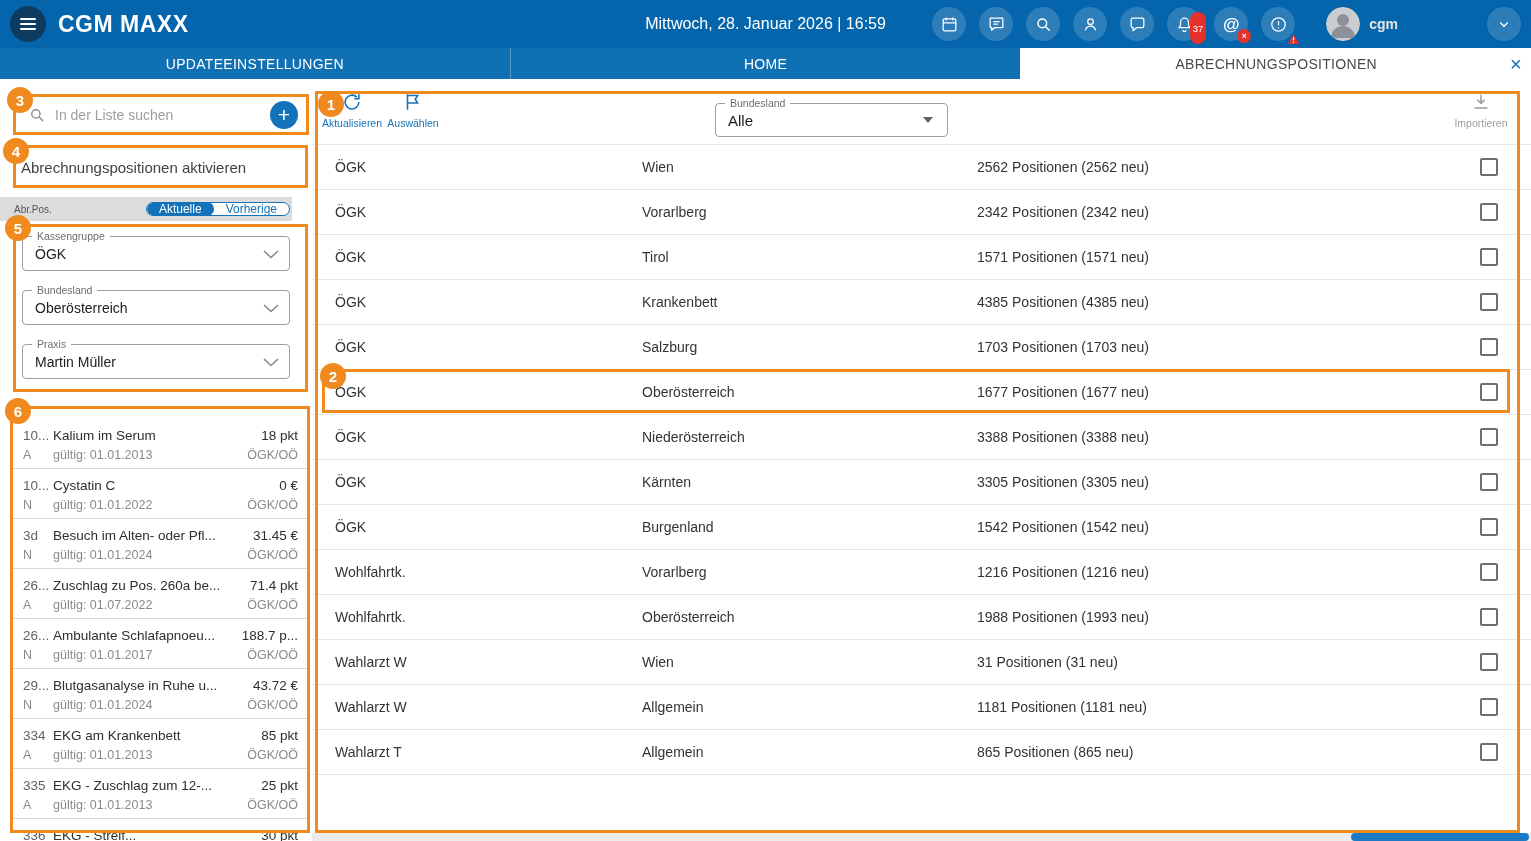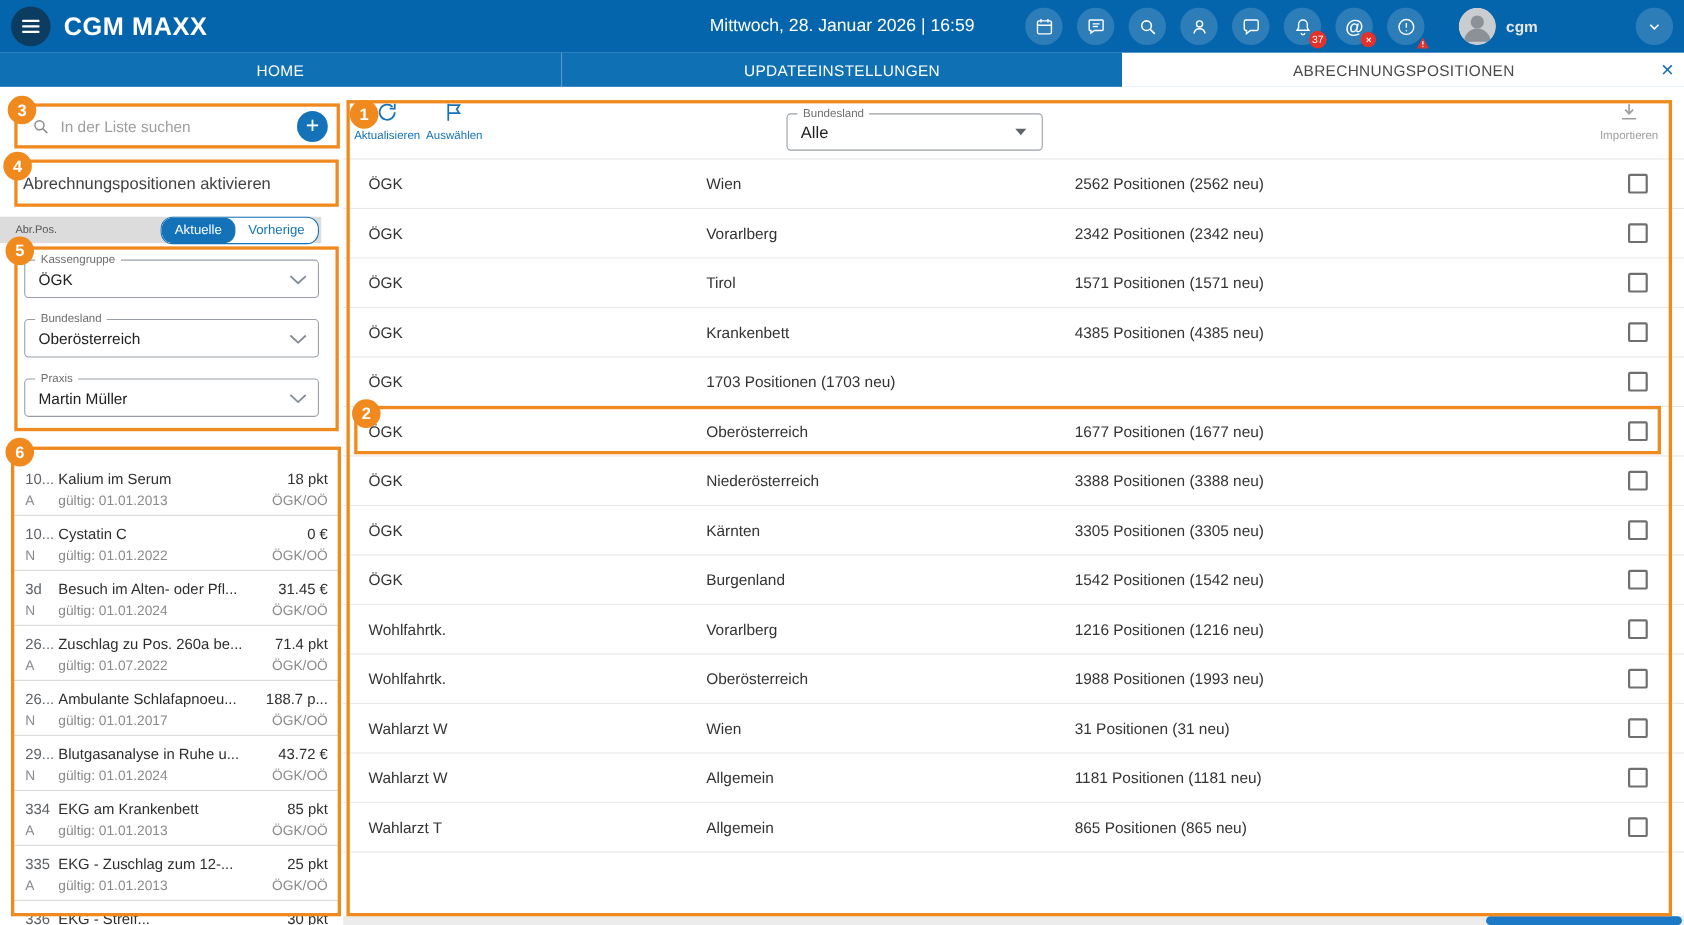--- a/index.html
+++ b/index.html
@@ -14,21 +14,21 @@
   .hline { width:16px; height:2px; background:#fff; border-radius:1px; }
   .brand { color:#fff; font-size:23px; font-weight:700; letter-spacing:.5px; margin-left:12px; }
   .datetime { position:absolute; left:50%; transform:translateX(-50%); color:#fff; font-size:16px; white-space:nowrap; }
   .topright { margin-left:auto; display:flex; align-items:center; gap:13px; }
   .tico { position:relative; width:34px; height:34px; border-radius:50%; background:rgba(255,255,255,.16);
     border:none; cursor:pointer; display:flex; align-items:center; justify-content:center; padding:0; flex:none; }
   .tico svg { display:block; }
   .atglyph { color:#fff; font-size:17px; font-weight:700; line-height:1; }
   .numbadge { position:absolute; right:-5px; bottom:-3px; min-width:16px; height:16px; border-radius:8px;
     background:#E4322B; color:#fff; font-size:9.5px; font-weight:400; display:flex; align-items:center;
-    justify-content:center; padding:0 3px; }
+    justify-content:center; padding:16px 3px; }
   .dotbadge { position:absolute; right:-3px; bottom:-2px; width:14px; height:14px; border-radius:50%;
     background:#E4322B; color:#fff; font-size:8.5px; font-weight:700; display:flex; align-items:center; justify-content:center; }
   .tribadge { position:absolute; right:-5px; bottom:-4px; }
   .userbox { display:flex; align-items:center; gap:9px; margin:0 4px 0 18px; cursor:pointer; }
   .avatar { width:34px; height:34px; border-radius:50%; overflow:hidden; flex:none; }
   .username { color:#e5e5e5; font-size:14px; font-weight:700; }
   .chevbtn { margin-left:72px; }
 
   
   .tabs { display:flex; height:31px; background:#1070B4; }
@@ -49,22 +49,22 @@
     align-items:center; gap:9px; padding:0 10px 0 14px; }
   .searchbox input { flex:1; min-width:0; border:none; outline:none; font-size:14px; color:#333; background:transparent; }
   .searchbox input::placeholder { color:#9E9E9E; }
   .addbtn { width:28px; height:28px; border-radius:50%; background:#1473B8; color:#fff; border:none; cursor:pointer;
     font-size:21px; line-height:1; display:flex; align-items:center; justify-content:center; flex:none; padding-bottom:2px; }
   .activate { position:absolute; top:67px; left:10px; width:294px; height:42px; display:flex; align-items:center;
     padding-left:11px; font-size:15px; color:#424242; cursor:pointer; }
   .graybar { position:absolute; top:118px; left:0; width:292px; height:24px; background:#DCDCDC;
     display:flex; align-items:center; padding:0 2px 0 14px; }
   .gl { font-size:10px; color:#555; }
-  .toggle { margin-left:auto; display:flex; height:25px; border:1px solid #1473B8; border-radius:11px;
-    overflow:hidden; background:#fff; }
+  .toggle { margin-left:auto; display:flex; height:14px; border:1px solid #1473B8; border-radius:11px;
+    overflow:hidden; background:#fff;align-items:center; }
   .tgl { display:flex; align-items:center; padding:0 12px; font-size:12px; color:#1473B8; cursor:pointer; }
   .tgl.on { background:#1473B8; color:#fff; border-radius:10px; }
   .filters { position:absolute; top:146px; left:14px; width:294px; }
   .mselect { position:relative; height:35px; border:1px solid #9AA0A6; border-radius:4px; background:#fff;
     display:flex; align-items:center; padding:0 34px 0 12px; cursor:pointer; }
   .filters .mselect { width:268px; margin:11px 0 19px 8px; }
   .filters .mselect:first-child { margin-top:11px; }
   .mlabel { position:absolute; top:-7px; left:9px; background:#fff; padding:0 5px; font-size:10.5px; color:#6E6E6E; white-space:nowrap; }
   .mvalue { font-size:14px; color:#212121; white-space:nowrap; overflow:hidden; }
   .mchev { position:absolute; right:9px; top:50%; transform:translateY(-50%); display:flex; }
@@ -191,22 +191,22 @@
 
       <button class="tico chevbtn">
         <svg width="18" height="18" viewBox="0 0 24 24" fill="none" stroke="#fff" stroke-width="1.8">
             <path d="M7 10l5 5 5-5"></path>
           </svg>
       </button>
     </div>
   </header>
 
   <nav class="tabs">
+    <div class="tab">UPDATEEINSTELLUNGEN</div>
     <div class="tab">HOME</div>
-    <div class="tab">UPDATEEINSTELLUNGEN</div>
     <div class="tab active">
       <span>ABRECHNUNGSPOSITIONEN</span>
       <span class="tab-close">×</span>
     </div>
   </nav>
 
   <div class="body">
 
     <aside class="sidebar">
 
@@ -455,20 +455,21 @@
             <span class="cgroup">ÖGK</span>
             <span class="cstate">Krankenbett</span>
             <span class="cpos">4385 Positionen (4385 neu)</span>
             <span class="ccheck">
               <span class="cbox"></span>
             </span>
           </div>
 
           <div class="trow">
             <span class="cgroup">ÖGK</span>
+            <span class="cstate">Salzburg</span>
             <span class="cpos">1703 Positionen (1703 neu)</span>
             <span class="ccheck">
               <span class="cbox"></span>
             </span>
           </div>
 
           <div class="trow">
             <span class="cgroup">ÖGK</span>
             <span class="cstate">Oberösterreich</span>
             <span class="cpos">1677 Positionen (1677 neu)</span>

